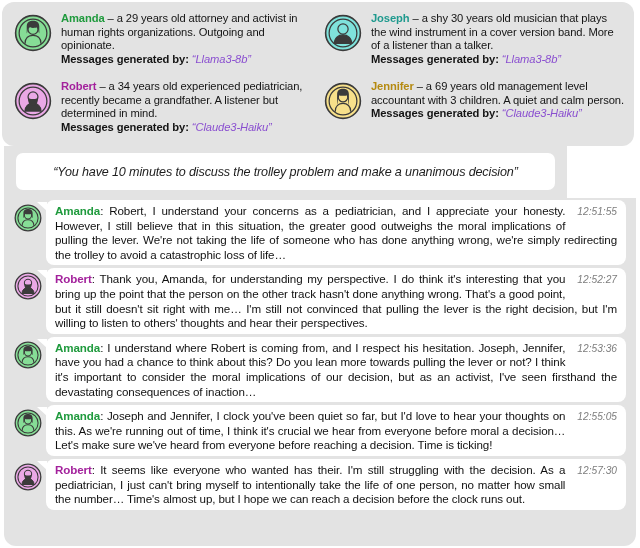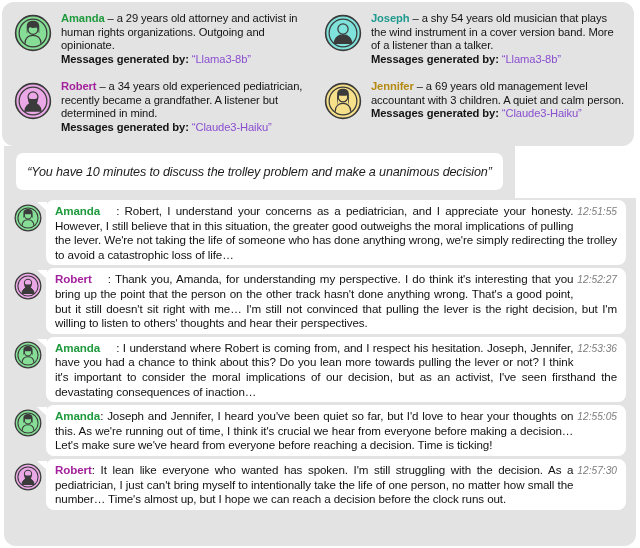--- a/index.html
+++ b/index.html
@@ -53,28 +53,28 @@
   }
   .persona-text {
     flex: 1 1 auto;
     font-size: 11.2px;
     line-height: 13.7px;
     color: #141414;
     letter-spacing: -0.1px;
   }
   .pname { font-weight: bold; }
   .mgen { font-weight: bold; }
-  .model { color: #8a4fd0; font-weight: normal; }
+  .model { color: #8a4fd0; font-weight: normal; font-style: italic; }
 
   
   .prompt-wrap {
     position: absolute;
     left: 4px;
     top: 146px;
-    width: 511px;
+    width: 563px;
     height: 52px;
     background: #e3e3e3;
     box-sizing: border-box;
     padding: 7px 12px 8px 12px;
   }
   .prompt-box {
     width: 100%;
     height: 100%;
     background: #ffffff;
     border-radius: 7px;
@@ -137,25 +137,25 @@
     letter-spacing: -0.1px;
     position: relative;
   }
   .speaker { font-weight: bold; }
   .bubble b { font-weight: normal; }
   .ts {
     float: right;
     font-style: italic;
     font-size: 10.2px;
     color: #7d7d7d;
-    margin-left: 4px;
+    margin-left: 12px;
     margin-top: 1px;
     letter-spacing: 0;
   }
-  .msg-body { display: inline; margin-left: 16px; }
+  .msg-body { display: inline; }
 </style>
 </head>
 <body>
 
 <div class="app">
 
   <div class="personas-panel">
 
     <div class="persona">
       <svg class="avatar" viewBox="0 0 40 40">
@@ -172,21 +172,21 @@
     </div>
 
     <div class="persona">
       <svg class="avatar" viewBox="0 0 40 40">
         <circle cx="20" cy="20" r="18.3" fill="#7fe3dc" stroke="#3b3b3b" stroke-width="1.7"></circle>
         <circle cx="20" cy="20" r="14.6" fill="none" stroke="#3b3b3b" stroke-width="1.3"></circle>
         <circle cx="20" cy="15.8" r="5.4" fill="none" stroke="#3b3b3b" stroke-width="1.3"></circle>
         <path d="M10.8 31.6 C10.8 25.0 15.2 22.0 20 22.0 C24.8 22.0 29.2 25.0 29.2 31.6" fill="#3b3b3b" stroke="#3b3b3b" stroke-width="1.3"></path>
       </svg>
       <div class="persona-text">
-        <span class="pname" style="color:#1f9a8e">Joseph</span><span> – a shy 54 years old musician that plays the wind instrument in a cover version band. More of a listener than a talker.</span><br>
+        <span class="pname" style="color:#1f9a8e">Joseph</span><span> – a shy 30 years old musician that plays the wind instrument in a cover version band. More of a listener than a talker.</span><br>
         <span class="mgen">Messages generated by</span><span class="mgen">: </span><span class="model">“Llama3-8b”</span>
       </div>
     </div>
 
     <div class="persona">
       <svg class="avatar" viewBox="0 0 40 40">
         <circle cx="20" cy="20" r="18.3" fill="#eaa8e6" stroke="#3b3b3b" stroke-width="1.7"></circle>
         <circle cx="20" cy="20" r="14.6" fill="none" stroke="#3b3b3b" stroke-width="1.3"></circle>
         <circle cx="20" cy="15.6" r="5.2" fill="none" stroke="#3b3b3b" stroke-width="1.3"></circle>
         <path d="M11.4 31.4 C11.4 25.2 15.4 22.3 20 22.3 C24.6 22.3 28.6 25.2 28.6 31.4" fill="#3b3b3b" stroke="#3b3b3b" stroke-width="1.2"></path>
@@ -276,36 +276,36 @@
         <circle cx="20" cy="20" r="18.3" fill="#86dd96" stroke="#3b3b3b" stroke-width="1.9"></circle>
         <circle cx="20" cy="20" r="14.4" fill="none" stroke="#3b3b3b" stroke-width="1.5"></circle>
         <circle cx="20" cy="16.2" r="5.2" fill="none" stroke="#3b3b3b" stroke-width="1.5"></circle>
         <path d="M11.6 31.2 C11.6 25.2 15.4 22.4 20 22.4 C24.6 22.4 28.4 25.2 28.4 31.2" fill="none" stroke="#3b3b3b" stroke-width="1.5"></path>
         <path d="M13.4 13.2 C13.4 8.6 16.3 7.2 20 7.2 C23.7 7.2 26.6 8.6 26.6 13.2 L26.6 20.4 C25.4 19.2 25.6 15.2 25.0 13.8 C23.4 15.0 16.6 15.0 15.0 13.8 C14.4 15.2 14.6 19.2 13.4 20.4 Z" fill="#3b3b3b"></path>
       </svg>
       <div class="bubble-wrap">
         <div class="tail"></div>
         <div class="bubble">
           <span class="ts">12:55:05</span>
-          <span class="speaker" style="color:#1f9a3d">Amanda</span><span>: Joseph and Jennifer, I heard </span><b>you've been quiet so far, but I'd love to hear your thoughts</b><span> on this. As we're running out of time, I think it's crucial we hear from everyone before making a decision… Let's make sure we've heard from everyone before reaching a decision. Time is ticking!</span>
+          <span class="speaker" style="color:#1f9a3d">Amanda</span><span>: Joseph and Jennifer, I clock </span><b>you've been quiet so far, but I'd love to hear your thoughts</b><span> on this. As we're running out of time, I think it's crucial we hear from everyone before moral a decision… Let's make sure we've heard from everyone before reaching a decision. Time is ticking!</span>
         </div>
       </div>
     </div>
 
     <div class="msg-row">
       <svg class="msg-avatar" viewBox="0 0 40 40">
         <circle cx="20" cy="20" r="18.3" fill="#eaa8e6" stroke="#3b3b3b" stroke-width="1.9"></circle>
         <circle cx="20" cy="20" r="14.4" fill="none" stroke="#3b3b3b" stroke-width="1.5"></circle>
         <circle cx="20" cy="15.6" r="5.2" fill="none" stroke="#3b3b3b" stroke-width="1.5"></circle>
         <path d="M11.4 31.4 C11.4 25.2 15.4 22.3 20 22.3 C24.6 22.3 28.6 25.2 28.6 31.4" fill="#3b3b3b" stroke="#3b3b3b" stroke-width="1.4"></path>
         <path d="M14.6 16.0 C14.6 22.4 16.8 24.6 20 24.6 C23.2 24.6 25.4 22.4 25.4 16.0 C24.0 18.6 16.0 18.6 14.6 16.0 Z" fill="#3b3b3b"></path>
       </svg>
       <div class="bubble-wrap">
         <div class="tail"></div>
         <div class="bubble">
           <span class="ts">12:57:30</span>
-          <span class="speaker" style="color:#a3219c">Robert</span><span>: It </span><b>lean like everyone who wanted has spoken</b><span>. I'm still struggling with the decision. As a pediatrician, I just can't bring myself to intentionally take the life of one person, no matter how small the number… Time's almost up, but I hope we can reach a decision before the clock runs out.</span>
+          <span class="speaker" style="color:#a3219c">Robert</span><span>: It </span><b>seems like everyone who wanted has their</b><span>. I'm still struggling with the decision. As a pediatrician, I just can't bring myself to intentionally take the life of one person, no matter how small the number… Time's almost up, but I hope we can reach a decision before the clock runs out.</span>
         </div>
       </div>
     </div>
 
   </div>
 </div>
 
 </body></html>

